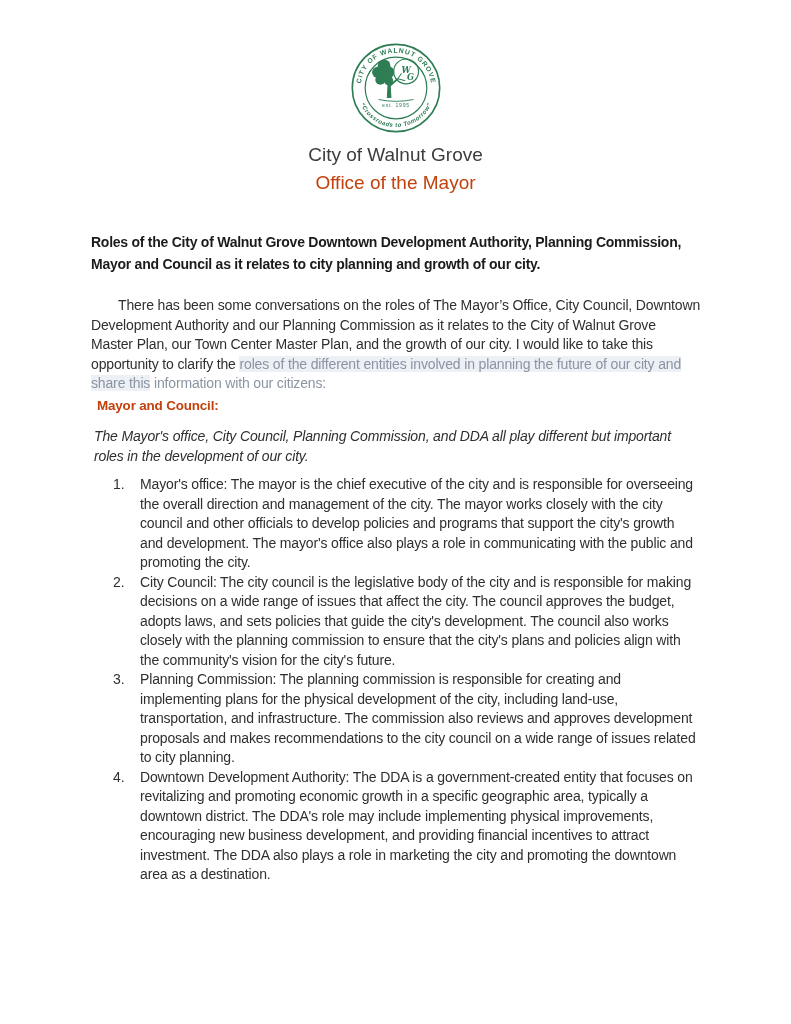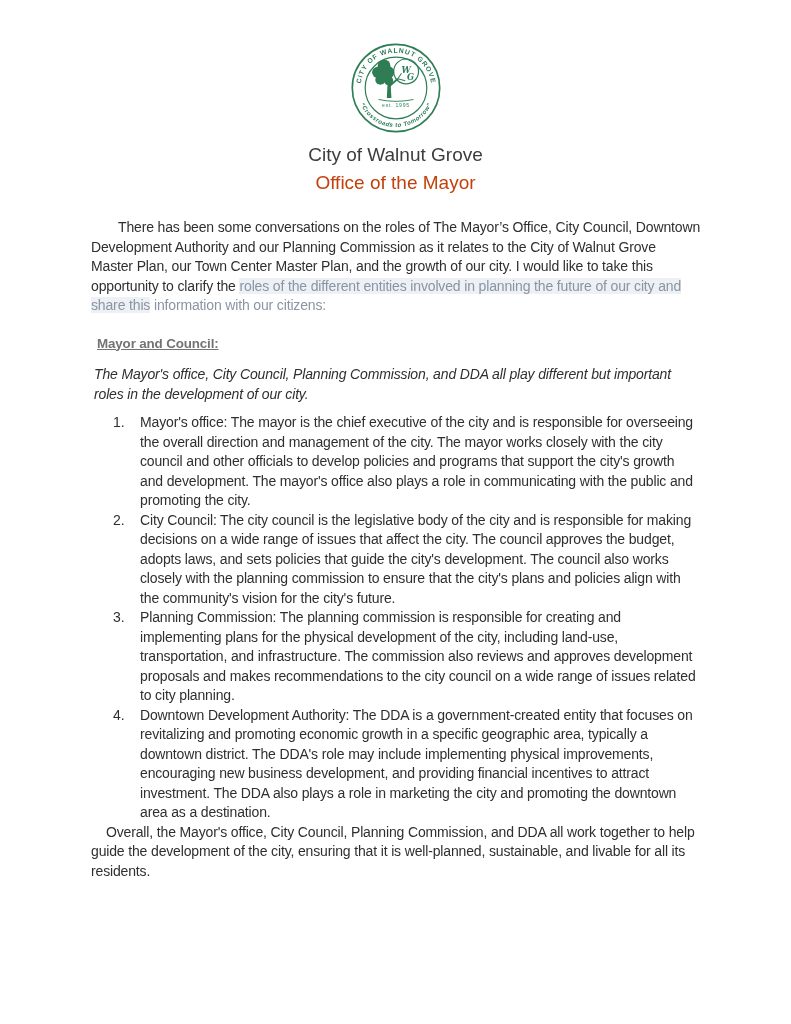--- a/index.html
+++ b/index.html
@@ -24,22 +24,22 @@
   .body-text{font-size:14px;line-height:19.5px;letter-spacing:-0.15px;}
   p{margin:0;}
   .doc-heading{
     margin:35px 0 0;font-weight:bold;color:#1b1b1b;
     font-size:14px;line-height:21.5px;letter-spacing:-0.25px;
   }
   .intro{margin-top:21px;text-indent:27px;}
   .hl{color:var(--hl-text);background:var(--hl-bg);}
   .gray{color:var(--hl-text);}
   .section-heading{
-    margin:18px 0 0;padding-left:6px;font-weight:bold;color:#737373;
-    font-size:13.4px;line-height:19.5px;letter-spacing:-0.15px;text-decoration:underline;
+    margin:2px 0 0;padding-left:6px;font-weight:bold;color:#c2410c;
+    font-size:13.4px;line-height:19.5px;letter-spacing:-0.15px;
   }
   .section-lead{margin-top:12px;padding-left:3px;font-style:italic;}
   ol.role-list{list-style:none;margin:9px 0 0;padding:0 0 0 22px;}
   ol.role-list li{display:flex;}
   .li-num{flex:0 0 27px;}
   .li-text{flex:1;}
   .closing{text-indent:15px;}
   .seal-arc{fill:var(--seal-green);font-weight:bold;}
   .seal-est{fill:var(--seal-green);}
 </style>
@@ -80,20 +80,21 @@
         <text x="56" y="34" font-size="9" font-weight="bold" font-style="italic" font-family="'DejaVu Serif',serif" fill="var(--seal-green)">W</text>
         <text x="62" y="41" font-size="9" font-weight="bold" font-style="italic" font-family="'DejaVu Serif',serif" fill="var(--seal-green)">G</text>
         <text class="seal-est" x="50" y="71" font-size="5.6" letter-spacing="0.8" text-anchor="middle">est. 1995</text>
       </svg>
     </div>
     <div class="org-line">City of Walnut Grove</div>
     <div class="office-line">Office of the Mayor</div>
   </header>
 
   <main>
+    <p class="doc-heading">Roles of the City of Walnut Grove Downtown Development Authority, Planning Commission, Mayor and Council as it relates to city planning and growth of our city.</p>
 
     <p class="intro body-text">
       <span>There has been some conversations on the roles of The Mayor’s Office, City Council, Downtown Development Authority and our Planning Commission as it relates to the City of Walnut Grove Master Plan, our Town Center Master Plan, and the growth of our city.  I would like to take this opportunity to clarify the </span><span class="hl">roles of the different entities involved in planning the future of our city and share this</span><span class="gray"> information with our citizens:</span>
     </p>
 
     <p class="section-heading">Mayor and Council:</p>
 
     <p class="section-lead body-text">The Mayor's office, City Council, Planning Commission, and DDA all play different but important roles in the development of our city.</p>
 
     <ol class="role-list body-text">
@@ -108,16 +109,15 @@
       <li>
         <span class="li-num">3.</span>
         <span class="li-text">Planning Commission: The planning commission is responsible for creating and implementing plans for the physical development of the city, including land-use, transportation, and infrastructure. The commission also reviews and approves development proposals and makes recommendations to the city council on a wide range of issues related to city planning.</span>
       </li>
       <li>
         <span class="li-num">4.</span>
         <span class="li-text">Downtown Development Authority:  The DDA is a government-created entity that focuses on revitalizing and promoting economic growth in a specific geographic area, typically a downtown district. The DDA's role may include implementing physical improvements, encouraging new business development, and providing financial incentives to attract investment. The DDA also plays a role in marketing the city and promoting the downtown area as a destination.</span>
       </li>
     </ol>
 
-    <p class="closing body-text">Overall, the Mayor's office, City Council, Planning Commission, and DDA all work together to help guide the development of the city, ensuring that it is well-planned, sustainable, and livable for all its residents.</p>
   </main>
 
 </div>
 
 </body></html>

